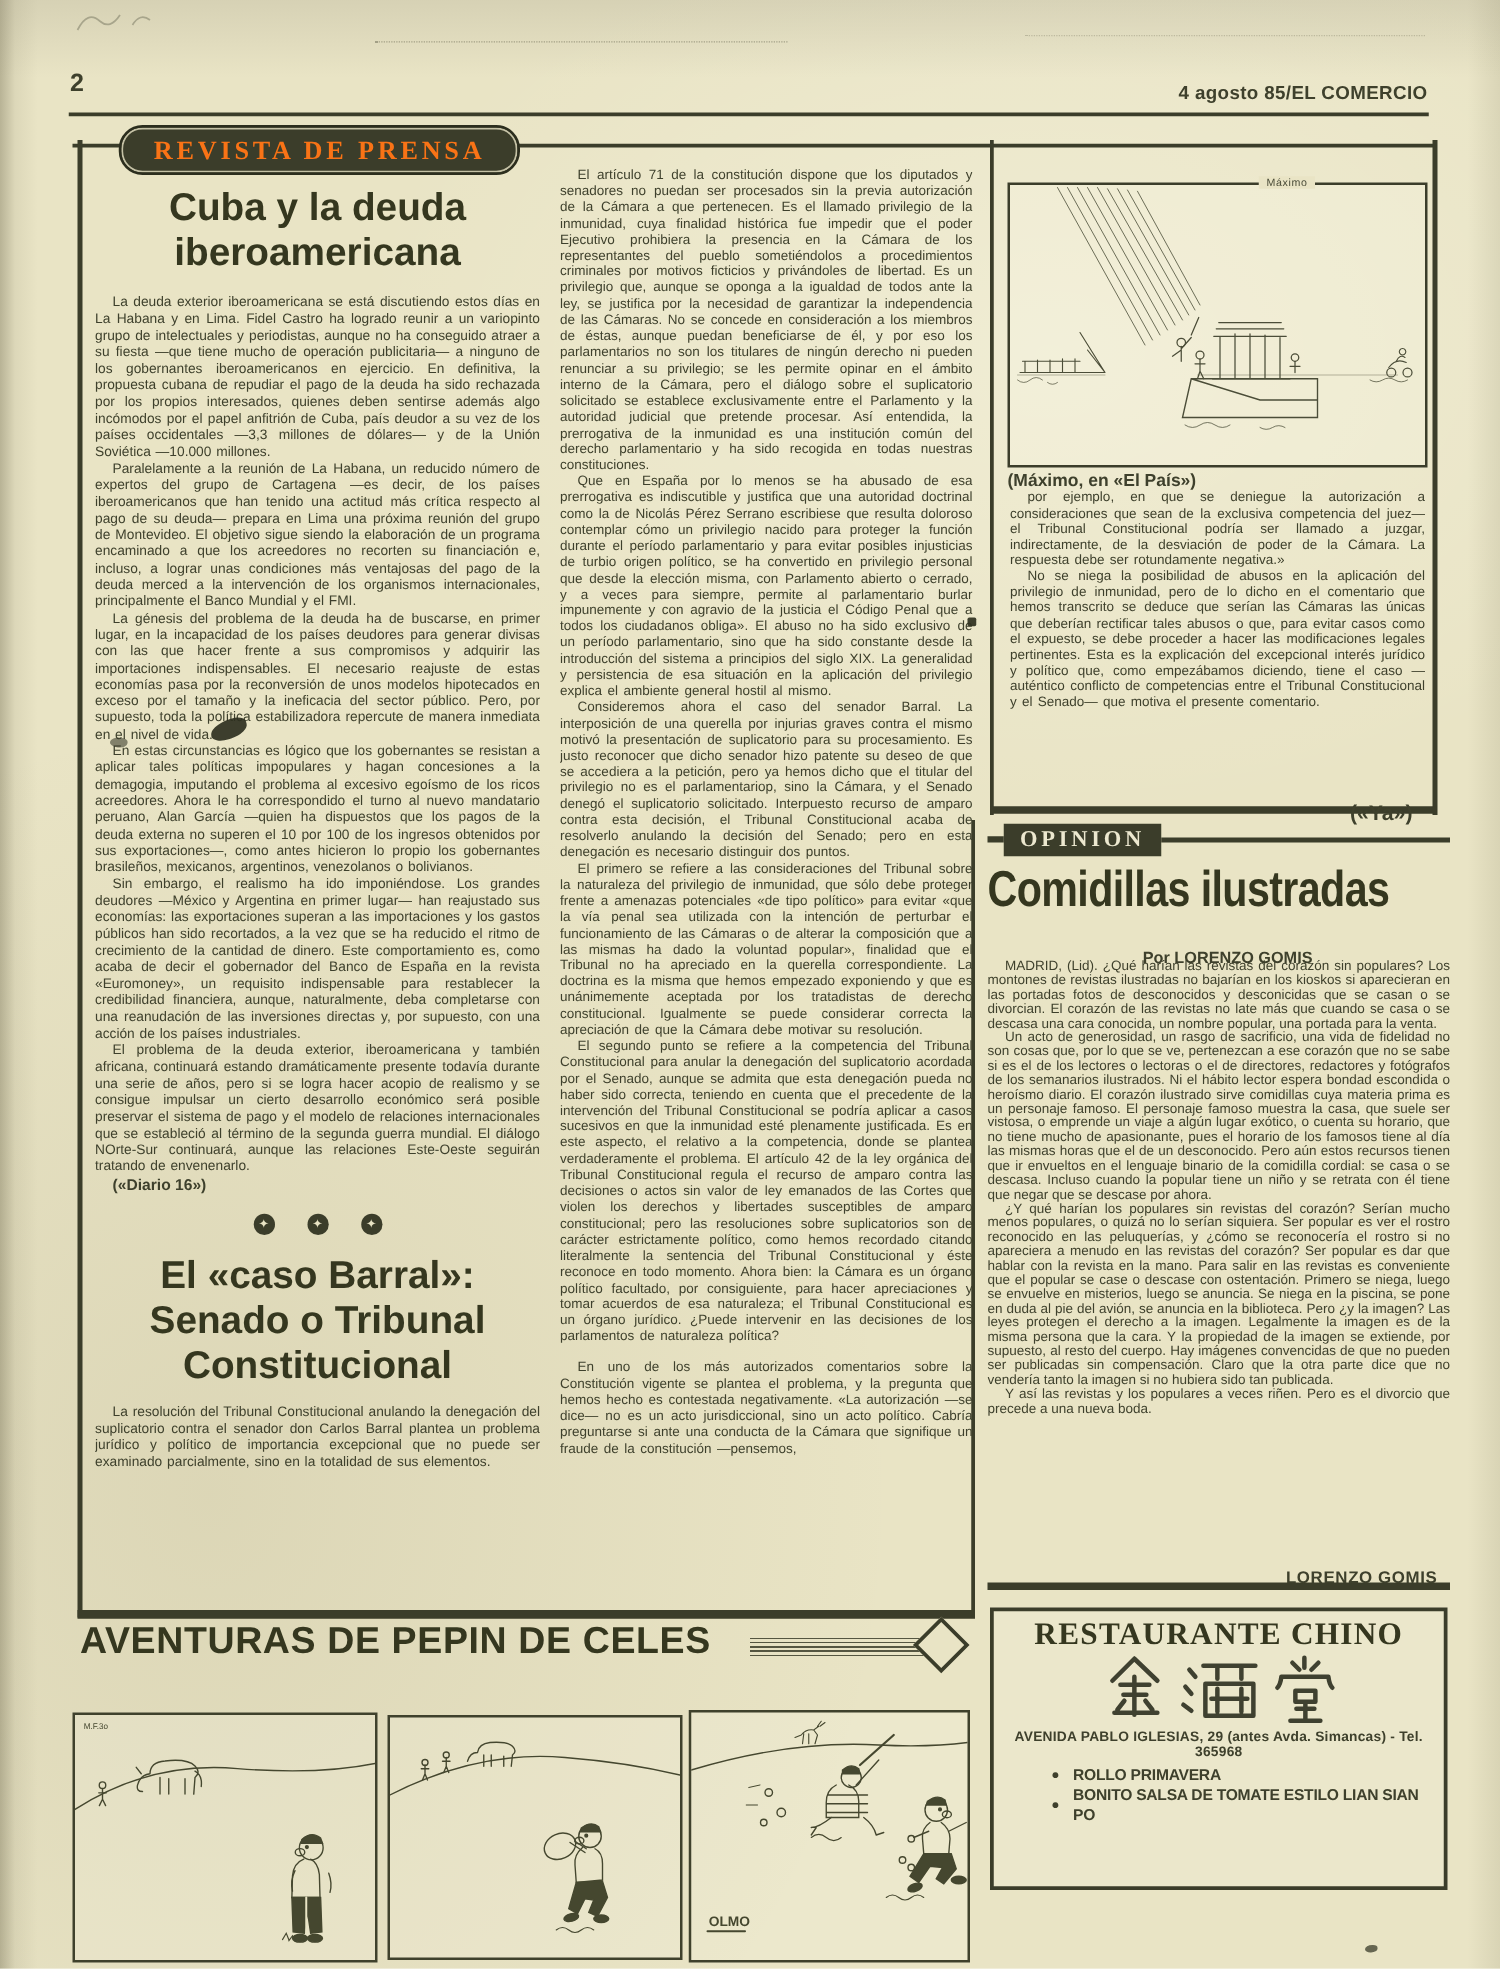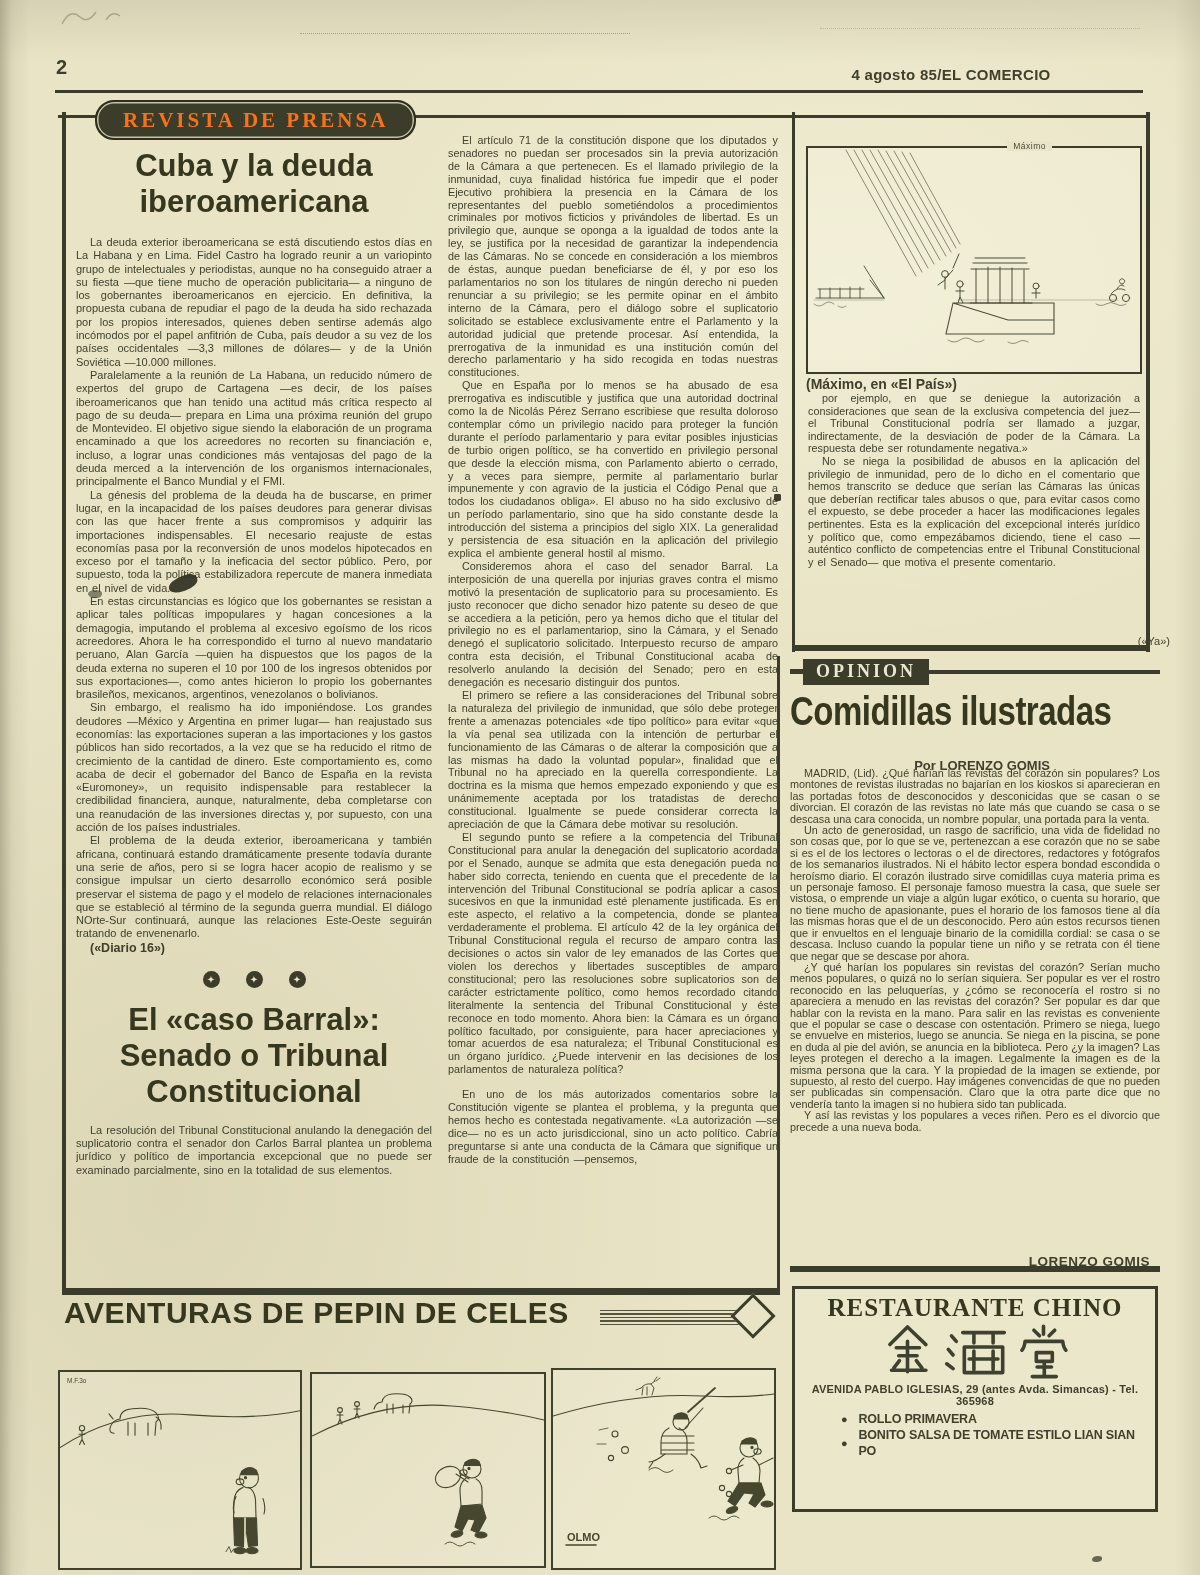--- a/index.html
+++ b/index.html
@@ -12,21 +12,21 @@
       linear-gradient(90deg, rgba(70,65,40,0.30) 0px, rgba(70,65,40,0.08) 12px, rgba(70,65,40,0) 30px),
       linear-gradient(270deg, rgba(100,95,65,0.12) 0px, rgba(100,95,65,0) 26px),
       radial-gradient(ellipse 900px 600px at 70% 18%, rgba(255,255,242,0.32), rgba(255,255,242,0) 62%),
       radial-gradient(ellipse 760px 860px at 14% 76%, rgba(125,115,75,0.12), rgba(125,115,75,0) 72%),
       #e9e4c5;
   }
   .abs{position:absolute;}
   .rule{background:#3b3d2a;position:absolute;}
   
   .pageno{left:56px;top:56px;font-size:20px;font-weight:bold;}
-  .dateline{left:760px;top:66px;width:382px;text-align:center;font-size:15px;font-weight:bold;letter-spacing:.3px;}
+  .dateline{left:760px;top:66px;width:382px;text-align:right;font-size:15px;font-weight:bold;letter-spacing:.3px;}
   
   .revista-banner{
     left:95px;top:100px;height:36px;line-height:36px;padding:0 26px;
     background:#3b3d2a;border-radius:19px;border:2px solid #2c2e1e;
     color:#f97316;font-family:"Liberation Serif", serif;font-weight:bold;
     font-size:21px;letter-spacing:3px;box-shadow:0 0 0 1.5px rgba(233,228,197,.8) inset;
   }
   .op-banner{left:790px;top:658px;width:370px;height:27px;display:flex;align-items:center;}
   .op-dash{width:13px;height:5px;background:#3b3d2a;}
   .op-box{padding:2px 13px 3px;background:#3b3d2a;color:#ece8cf;font-family:"Liberation Serif", serif;
@@ -47,21 +47,21 @@
   .col-middle{left:448px;top:134px;width:330px;height:1150px;overflow:hidden;
     font-size:10.8px;line-height:12.9px;word-spacing:1.4px;}
   .col-middle p.gap{margin-top:12px;}
   
   .cartoon-frame{left:806px;top:126px;width:332px;height:224px;border:2px solid #3b3d2a;background:rgba(255,255,245,.18);margin-top:20px;}
   .artist-label{position:absolute;top:-7px;left:60%;font-size:8.5px;letter-spacing:.5px;
     background:#e9e4c5;padding:0 6px;color:#4a4c38;}
   .cartoon-caption{left:806px;top:362px;width:332px;text-align:left;font-weight:bold;font-size:14px;}
   .rb-body{left:808px;top:392px;width:332px;height:232px;overflow:hidden;
     font-size:10.8px;line-height:12.6px;word-spacing:1.2px;}
-  .attr-ya{left:844px;top:624px;width:326px;text-align:right;font-weight:normal;font-size:11px;}
+  .attr-ya{left:804px;top:624px;width:326px;text-align:right;font-weight:bold;font-size:17px;}
   
   .comidillas-title{left:790px;top:688px;width:370px;margin:0;font-size:33px;font-weight:bold;
     color:#35371f;white-space:nowrap;letter-spacing:-.5px;transform:scale(1,1.22);transform-origin:left top;}
   .byline{left:790px;top:745px;width:370px;text-align:right;padding-right:110px;box-sizing:border-box;
     font-weight:bold;font-size:13px;}
   .op-body{left:790px;top:768px;width:370px;height:466px;overflow:hidden;font-size:10.8px;line-height:11.4px;}
   .signature{left:790px;top:1240px;width:360px;text-align:right;font-weight:bold;font-size:13.5px;letter-spacing:.5px;}
   
   .ad-box{left:792px;top:1286px;width:360px;height:220px;border:3px solid #3b3d2a;
     overflow:hidden;text-align:center;background:rgba(255,255,245,.12);}

